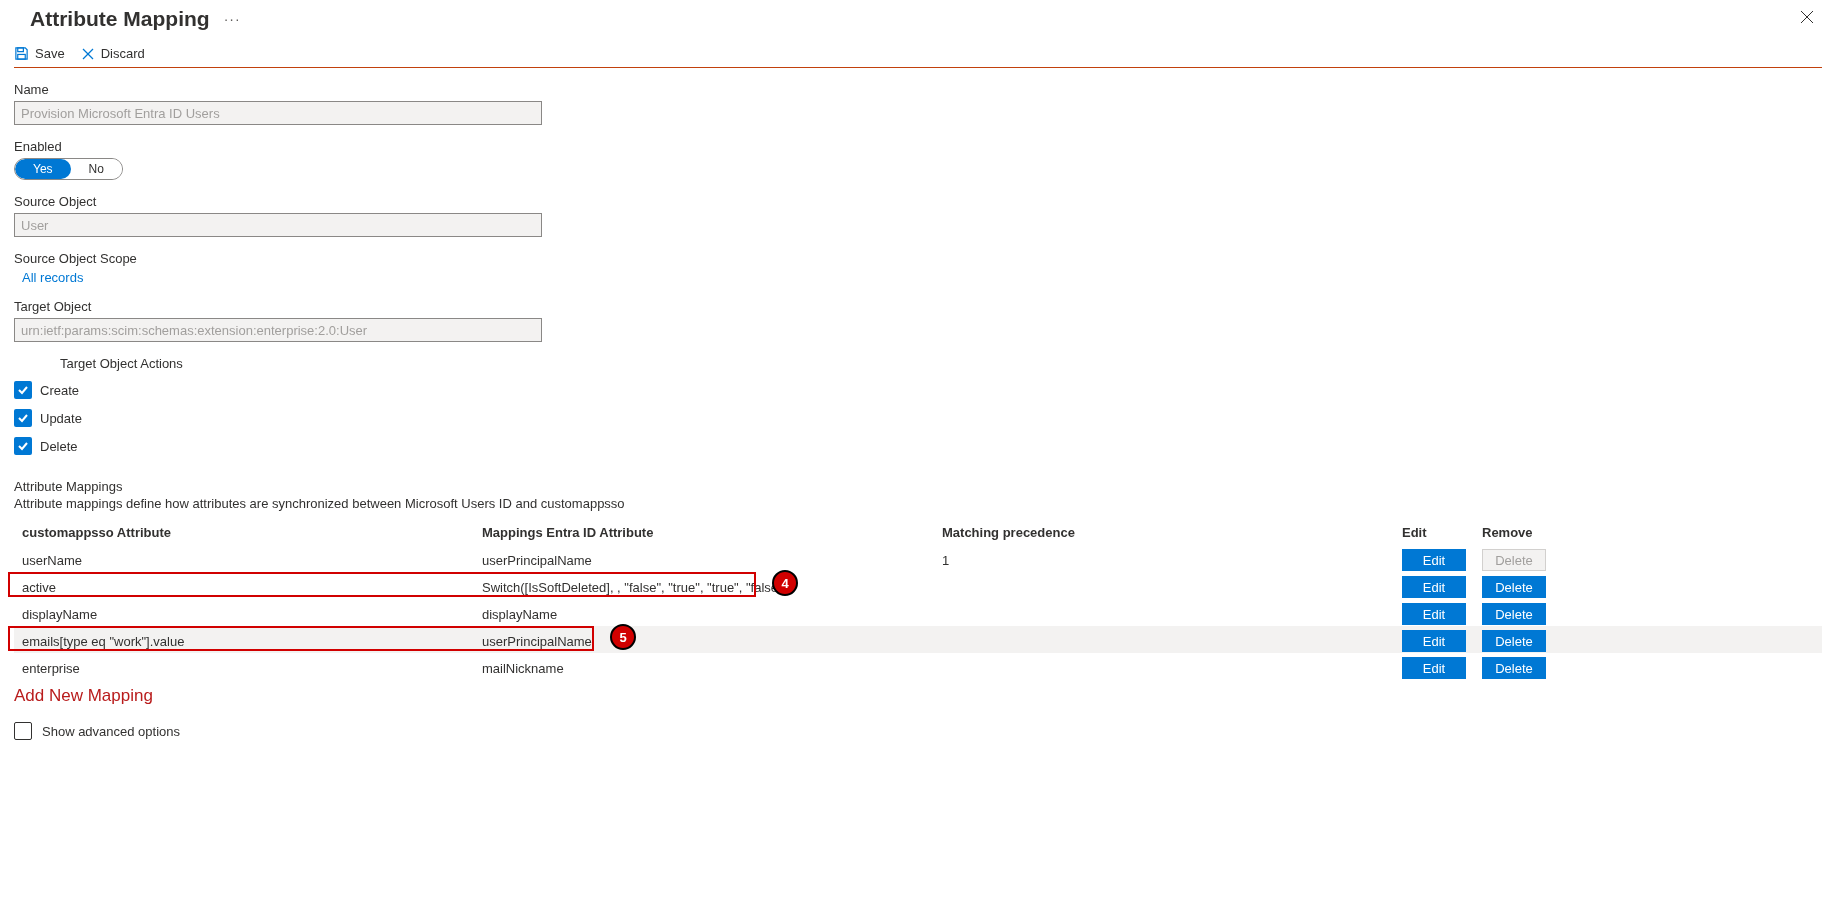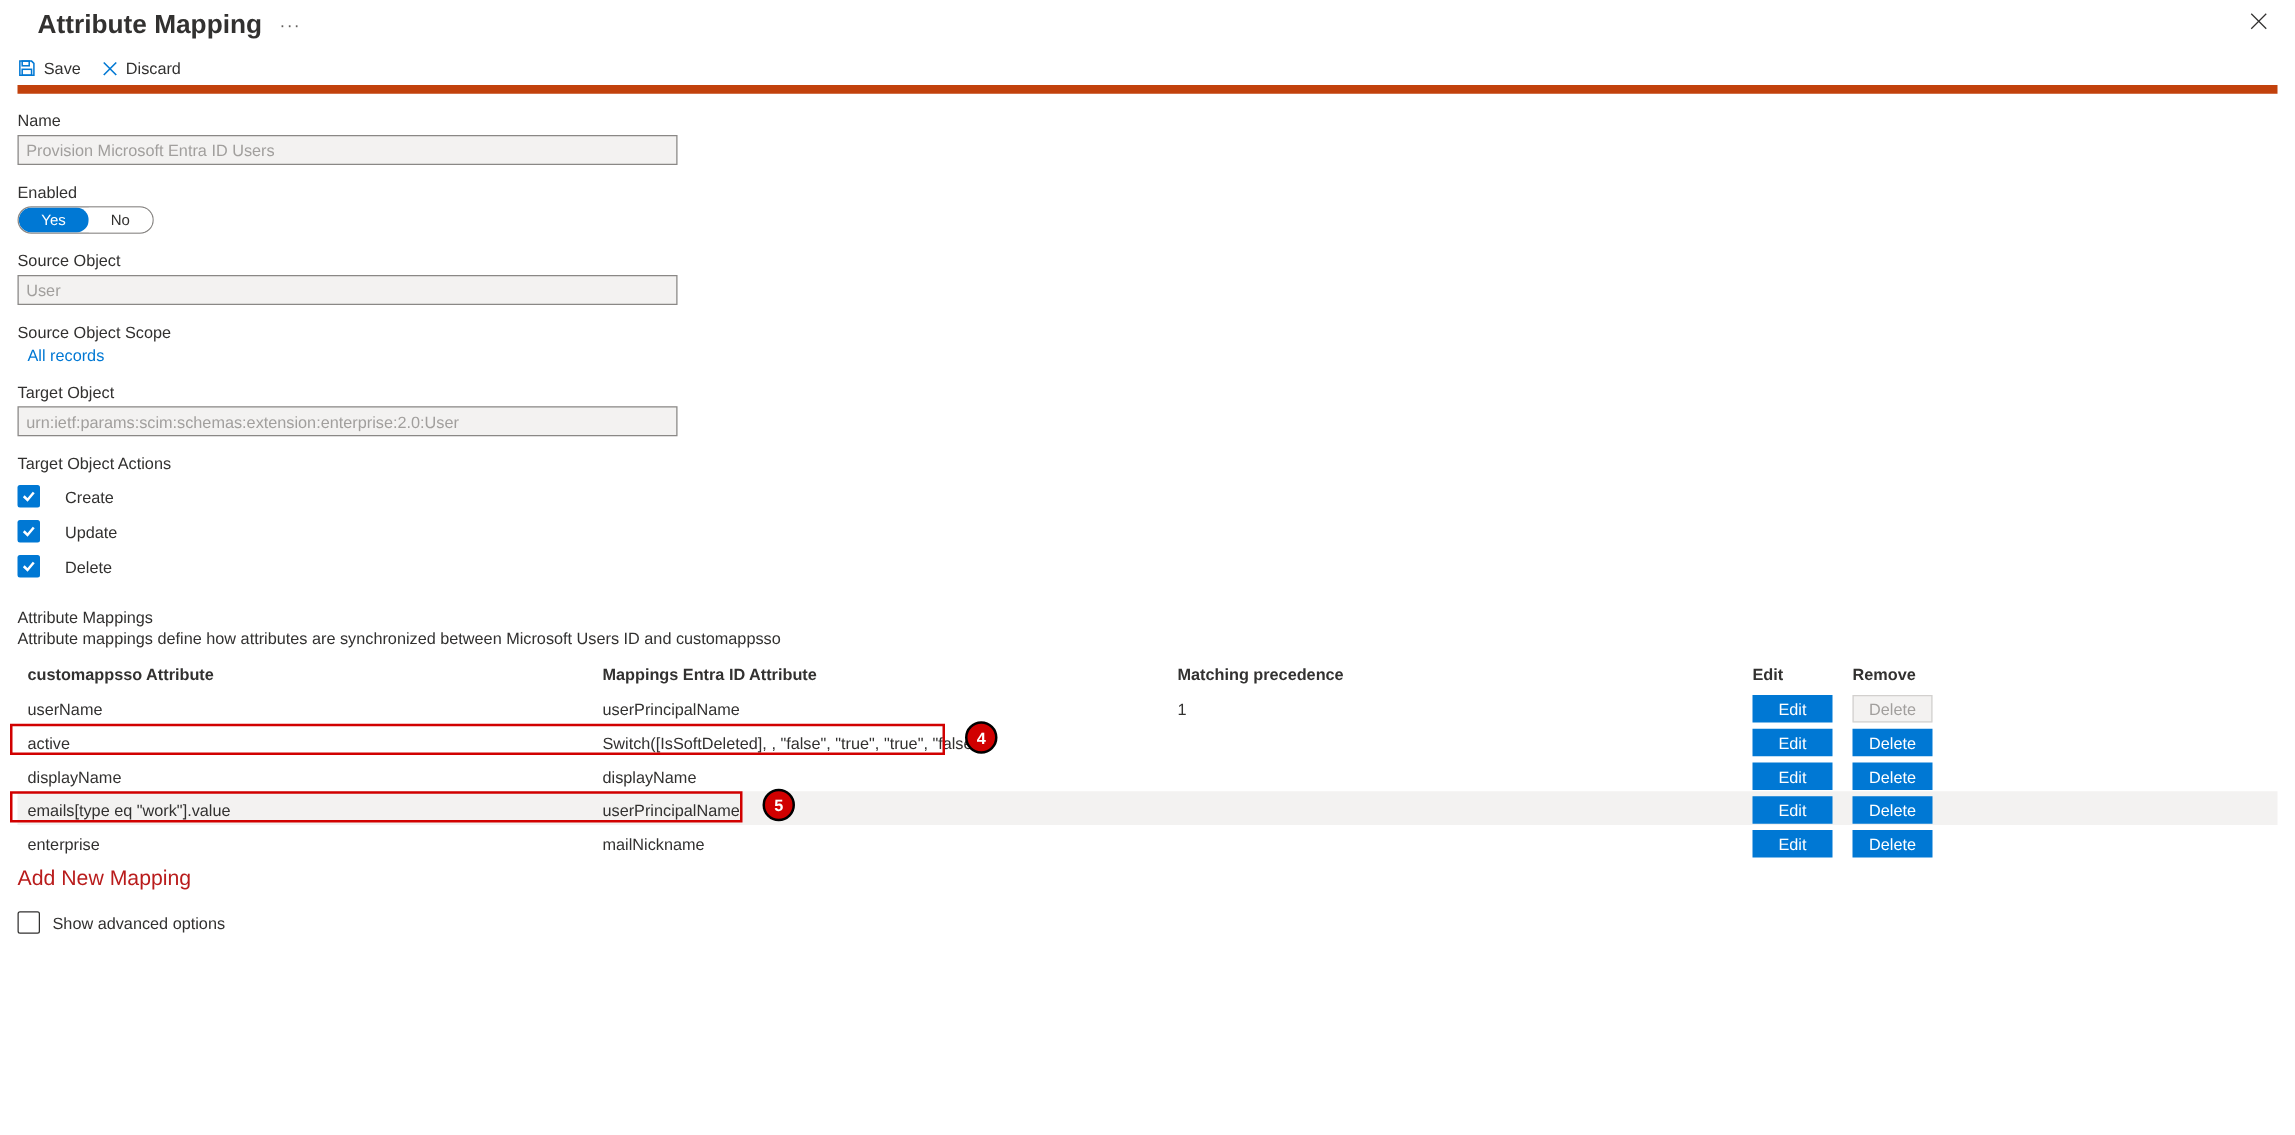--- a/index.html
+++ b/index.html
@@ -2,32 +2,32 @@
 <html><head>
 <meta charset="utf-8">
 <style>
   * { box-sizing: border-box; margin: 0; padding: 0; font-family: "Segoe UI", Arial, sans-serif; }
   body { background: #fff; color: #323130; font-size: 13px; padding: 6px 14px 30px 14px; }
   .header-row { display: flex; align-items: center; justify-content: space-between; margin-bottom: 14px; }
   .header-left { display: flex; align-items: center; gap: 10px; margin-left: 16px; }
   .page-title { font-size: 21px; font-weight: 600; }
   .more-dots { font-size: 14px; color: #605e5c; cursor: pointer; letter-spacing: 1px; padding: 0 4px;}
   .close-x { font-size: 16px; color: #323130; cursor: pointer; padding: 4px 8px; }
-  .toolbar { display: flex; align-items: center; gap: 16px; padding-bottom: 6px; border-bottom: 7px solid #c2410c; margin-bottom: 14px; }
+  .toolbar { display: flex; align-items: center; gap: 16px; padding-bottom: 6px; border-bottom: 1px solid #c2410c; margin-bottom: 14px; }
   .toolbar-btn { display: flex; align-items: center; gap: 6px; cursor: pointer; color: #323130; font-size: 13px; }
   .toolbar-btn .icon { color: #0078d4; display:inline-flex; }
   .field-block { margin-bottom: 14px; }
   .field-label { font-size: 13px; color: #323130; margin-bottom: 4px; }
   .text-input { width: 528px; height: 24px; border: 1px solid #8a8886; background: #f3f2f1; color: #a19f9d; font-size: 13px; padding: 0 6px; }
   .link-text { color: #0078d4; font-size: 13px; cursor: pointer; padding-left: 8px; }
   .toggle-wrap { display: inline-flex; align-items: flex-start; border: 1px solid #8a8886; border-radius: 12px; height: 22px; overflow: hidden; background:#fff;}
   .toggle-opt { padding: 0 18px; font-size: 12px; height: 100%; display:flex; align-items:center; cursor:pointer;}
   .toggle-opt.active { background: #0078d4; color: #fff; border-radius: 12px; }
   .toggle-opt.inactive { background: #fff; color: #323130; }
-  .checkbox-row { display: flex; align-items: center; gap: 20px; margin-bottom: 10px; }
+  .checkbox-row { display: flex; align-items: center; gap: 8px; margin-bottom: 10px; }
   .checkbox-box { width:18px; height:18px; background:#0078d4; display:flex; align-items:center; justify-content:center; border-radius:2px; cursor:pointer;}
   .checkbox-box.empty { background:#fff; border:1px solid #323130;}
   .checkbox-box svg { width:12px; height:12px; }
   .section-title { font-size: 13px; margin-top: 24px; margin-bottom: 2px; }
   .section-sub { font-size: 13px; color: #323130; margin-bottom: 10px; }
   .attr-table { width: 100%; }
   .attr-header, .attr-row { display: grid; grid-template-columns: 460px 460px 460px 80px 80px; align-items: center; padding: 4px 8px; font-size:13px;}
   .attr-header { font-weight: 600; border-bottom: 1px solid transparent; }
   .attr-row { border-top: 0; height: 27px; position: relative; }
   .attr-row.hover { background: #f3f2f1; }
@@ -110,21 +110,21 @@
 </div>
 
 
 <div class="field-block">
   <div class="field-label">Target Object</div>
   <input class="text-input" type="text" readonly="" value="urn:ietf:params:scim:schemas:extension:enterprise:2.0:User" style="">
 </div>
 
 
 <div class="field-block">
-  <div class="field-label" style="margin-bottom:10px;">Target Object Actions</div>
+  <div class="field-label" style="margin-bottom:10px;margin-left:46px;">Target Object Actions</div>
   <div class="checkbox-row">
     <div class="checkbox-box">
       <svg viewBox="0 0 12 12">
           <path d="M2 6l3 3 5-6" fill="none" stroke="#fff" stroke-width="2"></path>
         </svg>
     </div>
     <span>Create</span>
   </div>
   <div class="checkbox-row">
     <div class="checkbox-box">

